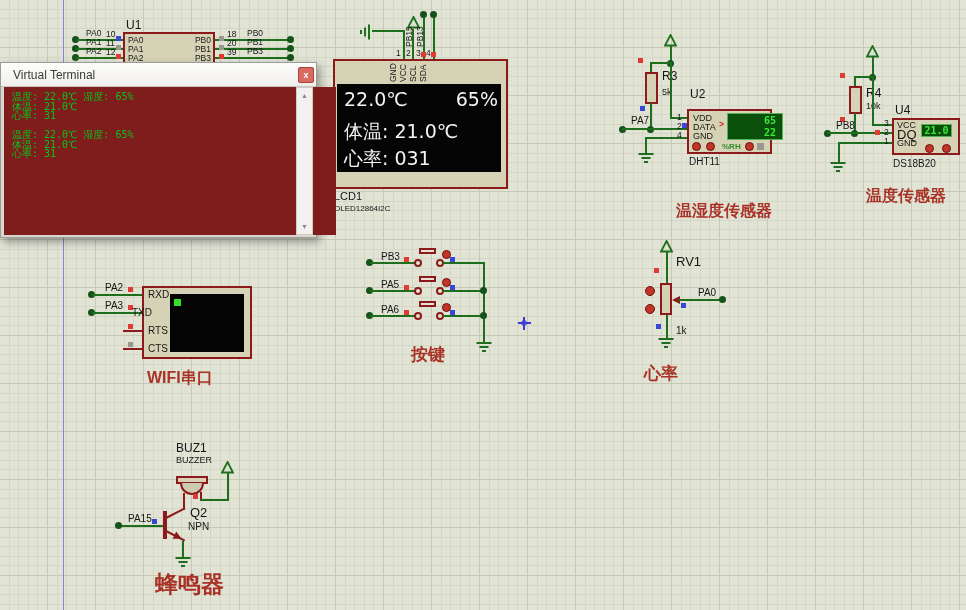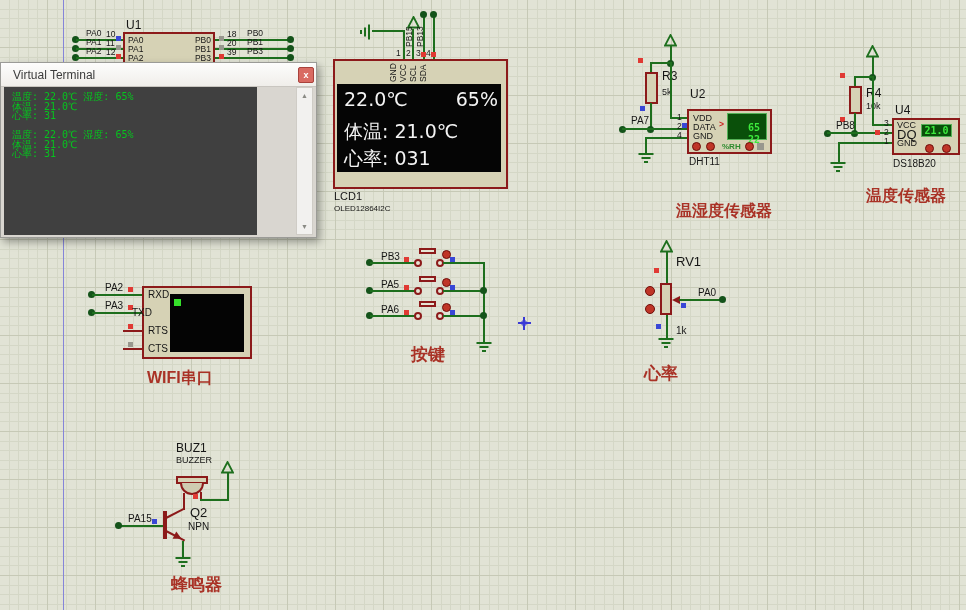--- a/index.html
+++ b/index.html
@@ -37,21 +37,21 @@
   .circ{width:8px;height:8px;border:2px solid #8c1a1a;border-radius:50%;background:#e7e4d4}
   .rc{width:9px;height:9px;border-radius:50%;background:#bf3527;border:1px solid #6f0f0b}
   .diag{height:2px;background:#8c1a1a;transform-origin:left center}
   .disp{background:#0a500a;border:1px solid #55b257;color:#3ce93c;font-weight:bold;font-size:10px;font-family:"DejaVu Sans Mono",monospace}
   
   #vt{left:0;top:62px;width:317px;height:176px;background:#d9d6d0;border:1px solid #9b9b97;box-shadow:3px 4px 8px rgba(0,0,0,.35);z-index:50}
   #vt *{position:absolute;box-sizing:border-box}
   #vt .bar{left:0;top:0;right:0;height:24px;background:linear-gradient(#fdfdfc,#f0eeea);border-bottom:1px solid #c9c6c0}
   #vt .ttl{left:12px;top:5px;font-size:12px;color:#3c3c3c;white-space:nowrap}
   #vt .cls{left:297px;top:4px;width:16px;height:16px;background:#d96a62;border:1px solid #a8423c;border-radius:2px;color:#fff;font-size:9px;font-weight:bold;text-align:center;line-height:14px;cursor:pointer}
-  #vt .blk{left:3px;top:24px;width:253px;height:148px;background:#404040}
+  #vt .blk{left:3px;top:24px;width:332px;height:148px;background:#7f1d1d}
   #vt .sb{left:295px;top:24px;width:17px;height:148px;background:#f2f1ef;border:1px solid #cfccc6}
   #vt .sb .ar{left:1px;width:13px;height:13px;color:#8a8a84;font-size:7px;text-align:center;line-height:13px;cursor:pointer}
   .tl{position:relative!important;height:9.5px;line-height:9.5px;font-size:10px;color:#06c31e;font-family:"DejaVu Sans Mono",monospace;white-space:pre}
   #vttext{left:8px;top:5px}
   
   .lcdline{color:#f3f3f3;font-size:19px;white-space:nowrap;font-family:"DejaVu Sans",sans-serif}
   .xh{background:#3a3ad6}
 </style>
 </head>
 <body>
@@ -166,21 +166,21 @@
   <div class="ref" style="left:690px;top:88px">U2</div>
   <div class="body" style="left:687px;top:109px;width:85px;height:45px"></div>
   <div class="small" style="left:677px;top:113px">1</div>
   <div class="small" style="left:677px;top:122px">2</div>
   <div class="small" style="left:677px;top:131px">4</div>
   <div class="sq blue" style="left:682px;top:123px"></div>
   <div class="small" style="left:693px;top:114px;font-size:9px">VDD</div>
   <div class="small" style="left:693px;top:123px;font-size:9px">DATA</div>
   <div class="small" style="left:693px;top:132px;font-size:9px">GND</div>
   <div class="small" style="left:719px;top:120px;color:#c22;font-weight:bold">&gt;</div>
-  <div class="disp" style="left:727px;top:113px;width:40px;height:27px;text-align:right;padding:8px 6px 0 0;line-height:12px">
+  <div class="disp" style="left:727px;top:113px;width:56px;height:27px;text-align:right;padding:1px 6px 0 0;line-height:12px">
     <span style="position:static">65</span><br>
     <span style="position:static">22</span>
   </div>
   <div class="rc" style="left:692px;top:142px"></div>
   <div class="rc" style="left:706px;top:142px"></div>
   <div class="small" style="left:722px;top:142px;color:#2e8b2e;font-weight:bold;font-size:8px">%RH</div>
   <div class="rc" style="left:745px;top:142px"></div>
   <div class="sq gray" style="left:757px;top:143px;width:7px;height:7px"></div>
   <div class="small" style="left:689px;top:157px;font-size:10px">DHT11</div>
   <div class="cap" style="left:676px;top:202px">温湿度传感器</div>
@@ -340,21 +340,21 @@
   <div class="diag" style="left:166px;top:530px;width:21px;transform:rotate(27deg)"></div>
   <div style="left:174px;top:533px;width:0;height:0;border-left:8px solid #8c1a1a;border-top:4px solid transparent;border-bottom:4px solid transparent;transform:rotate(27deg)"></div>
   <div class="ref" style="left:190px;top:507px;font-size:13px">Q2</div>
   <div class="small" style="left:188px;top:522px;font-size:10px">NPN</div>
   <div class="wv" style="left:182px;top:541px;height:16px"></div>
   <div class="gnd" style="left:175px;top:557px">
       <b></b>
       <b></b>
       <b></b>
     </div>
-  <div class="cap" style="left:171px;top:576px;font-size:17px">蜂鸣器</div>
+  <div class="cap" style="left:155px;top:576px;font-size:23px">蜂鸣器</div>
 
   <div id="vt">
     <div class="bar"></div>
     <div class="ttl">Virtual Terminal</div>
     <div class="cls">x</div>
     <div class="blk">
       <div id="vttext">
         <div class="tl">温度: 22.0℃ 湿度: 65%</div>
         <div class="tl">体温: 21.0℃</div>
         <div class="tl">心率: 31</div>

